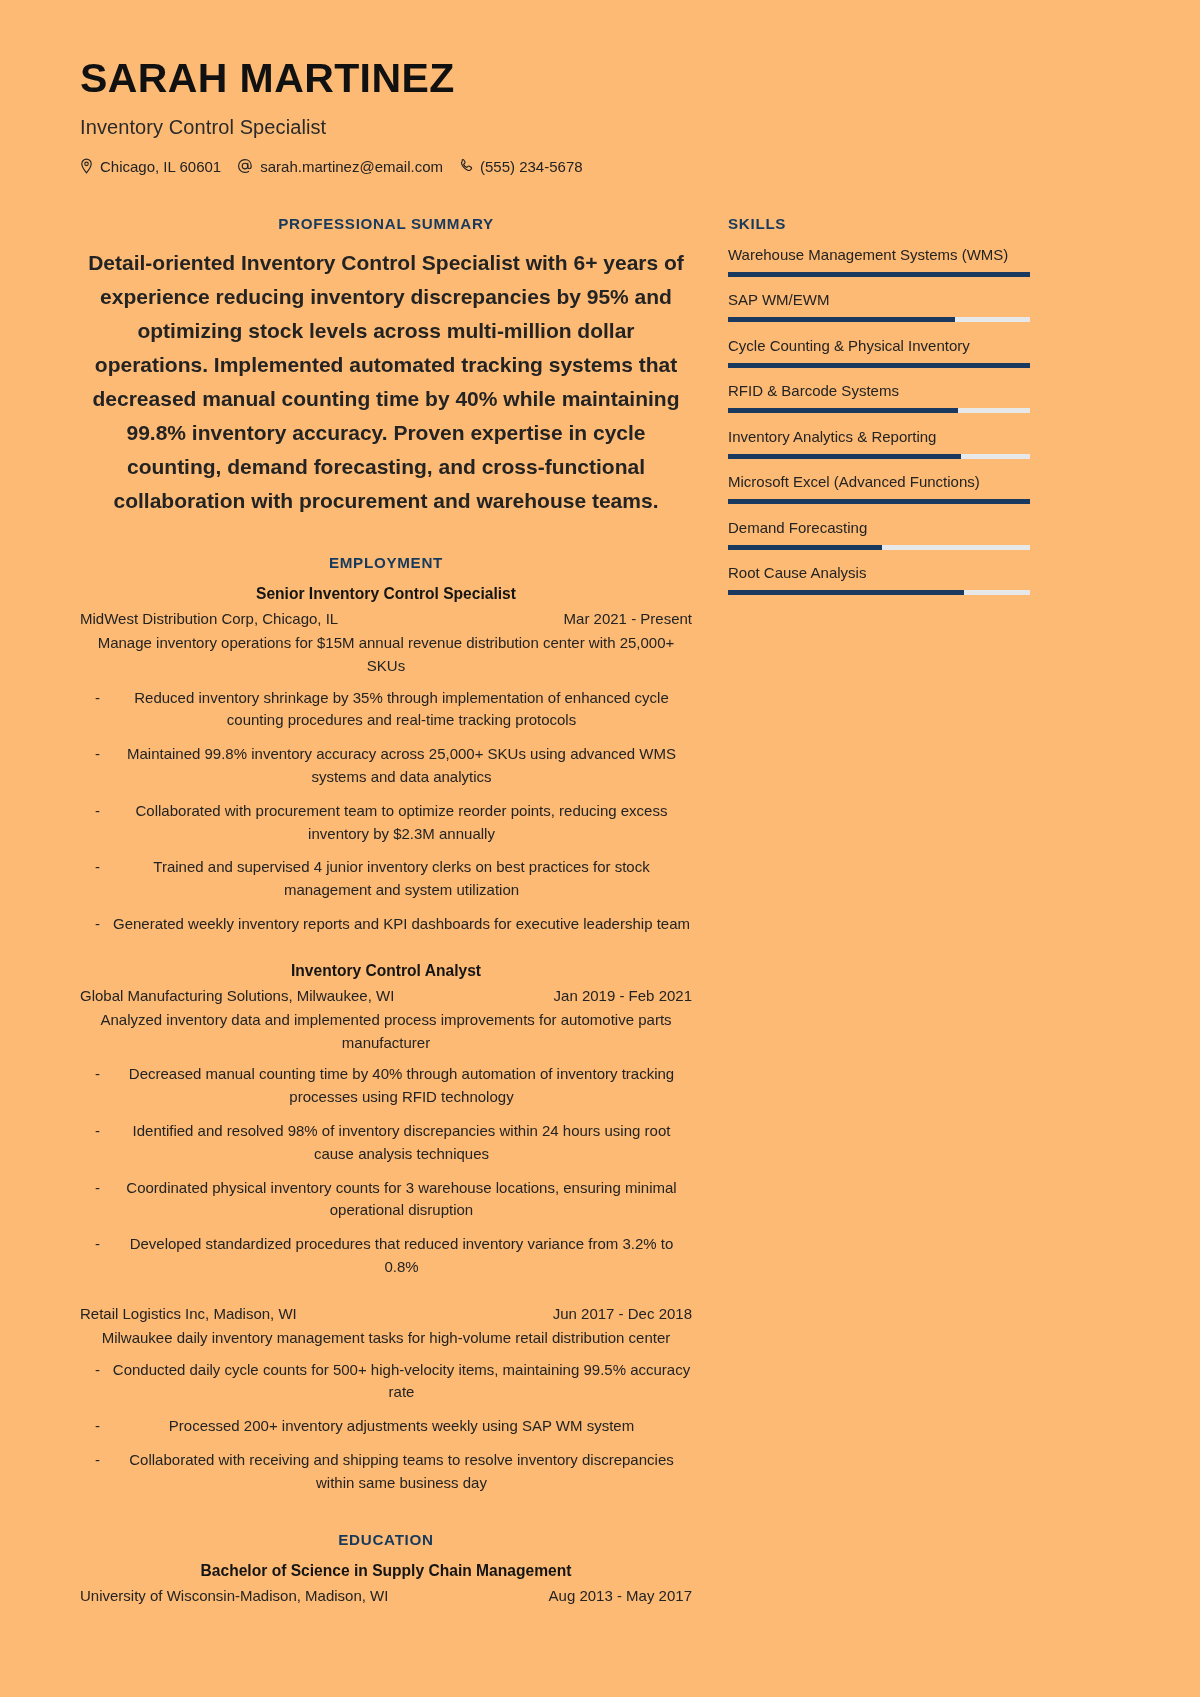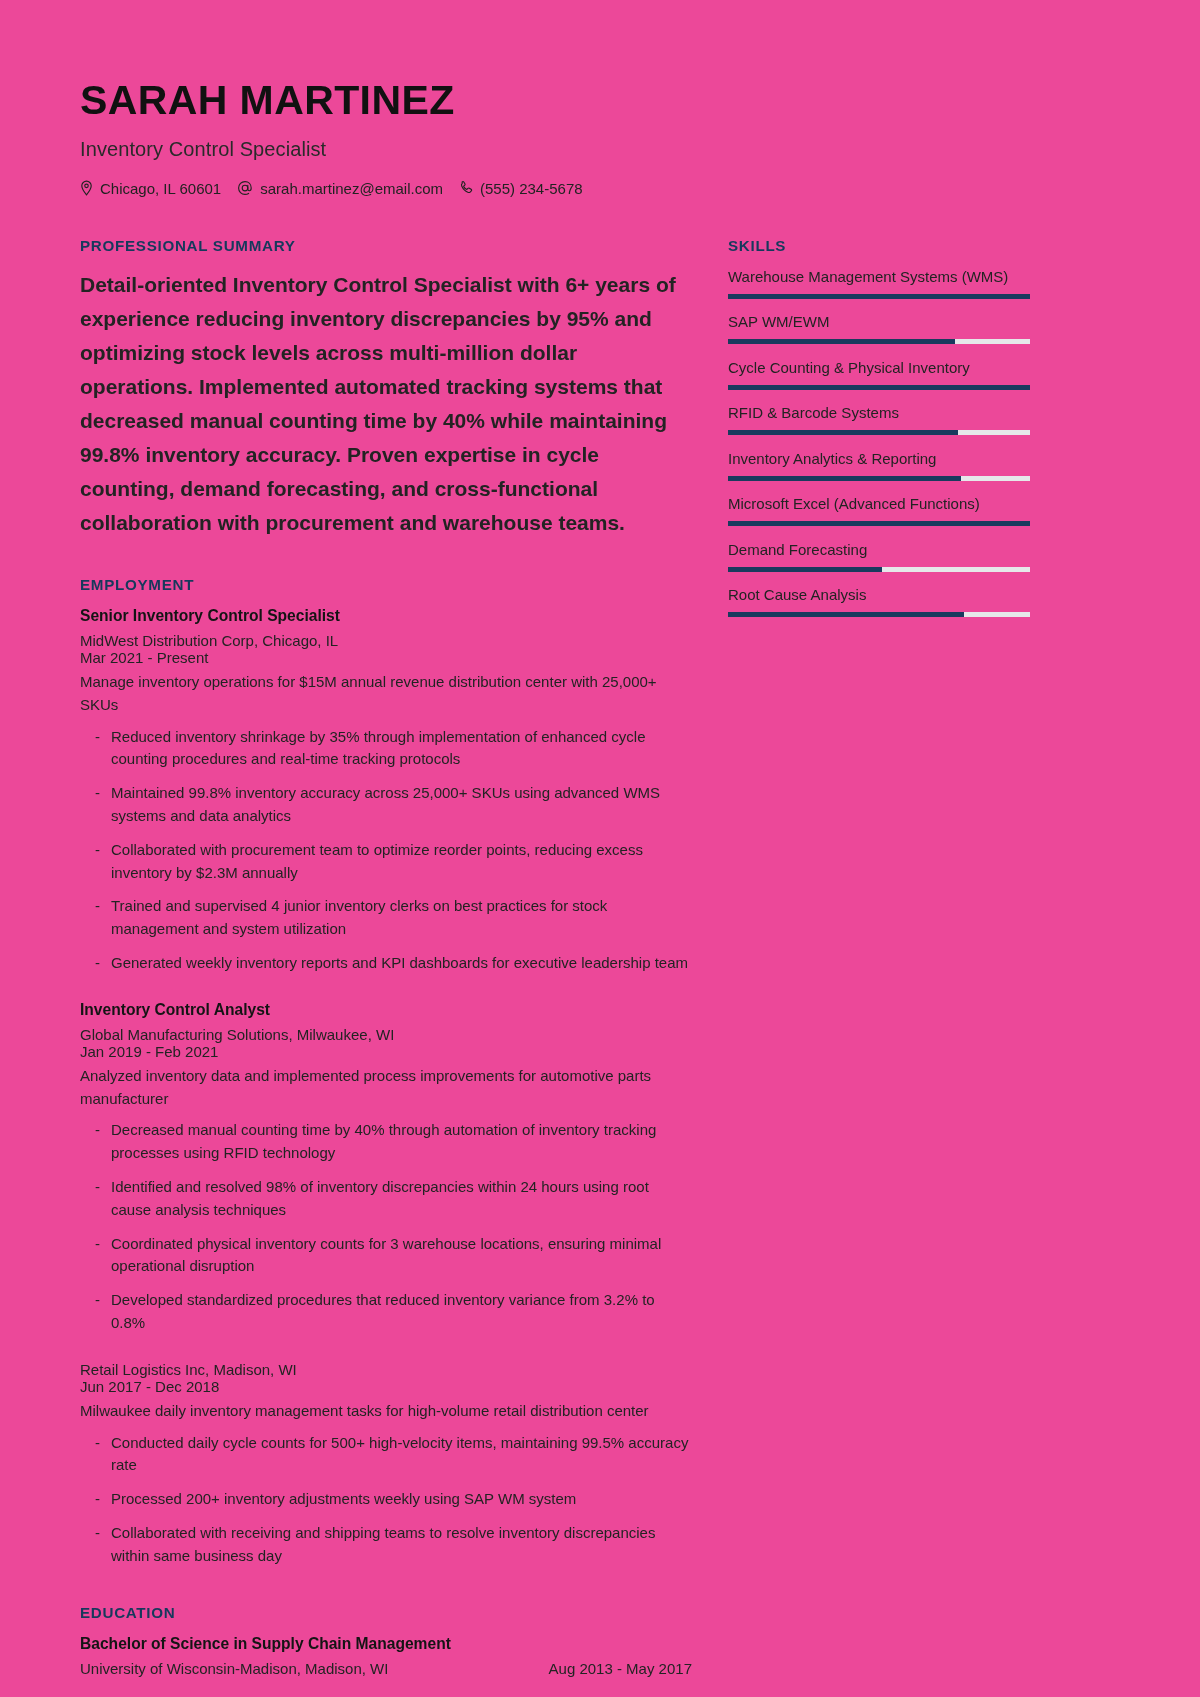--- a/index.html
+++ b/index.html
@@ -10,22 +10,22 @@
   }
   body {
     font-family: "Liberation Sans", sans-serif;
     color: #1c1c1c;
     -webkit-font-smoothing: antialiased;
   }
   .page {
     position: relative;
     width: 1200px;
     height: 1697px;
-    background: #ec4899;
-    padding: 78px 80px 0 80px;
+    background: #fdba74;
+    padding: 56px 80px 0 80px;
   }
   
   .hdr-name {
     font-size: 41px;
     font-weight: 700;
     letter-spacing: 0.4px;
     color: #111111;
     line-height: 1.12;
   }
   .hdr-title {
@@ -49,21 +49,21 @@
     gap: 7px;
     white-space: nowrap;
   }
   .contact svg { display: block; }
   
   .cols {
     display: flex;
     margin-top: 40px;
     align-items: flex-start;
   }
-  .col-main { width: 612px; flex: 0 0 612px; }
+  .col-main { width: 612px; flex: 0 0 612px; text-align: center; }
   .col-side { width: 302px; flex: 0 0 302px; margin-left: 36px; }
   
   .sec-head {
     font-size: 15.2px;
     font-weight: 700;
     letter-spacing: 0.7px;
     color: #16395c;
     margin-bottom: 14px;
   }
   .sec { margin-bottom: 36px; }
@@ -83,21 +83,20 @@
     color: #141414;
     margin-bottom: 7px;
   }
   .job-meta {
     display: flex;
     justify-content: space-between;
     align-items: baseline;
     font-size: 15px;
     color: #232323;
     margin-bottom: 5px;
-    flex-direction: column;
   }
   .job-company { }
   .job-dates { white-space: nowrap; }
   .job-desc {
     font-size: 15px;
     line-height: 1.52;
     color: #232323;
     margin-bottom: 9px;
   }
   .bullets { list-style: none; }

